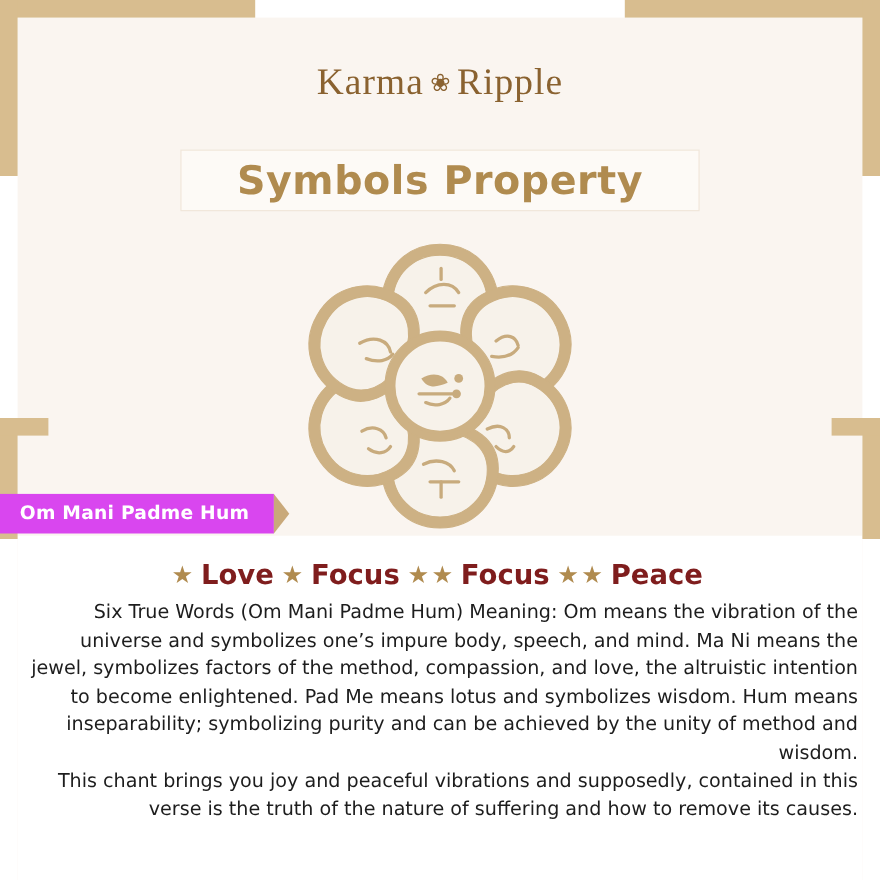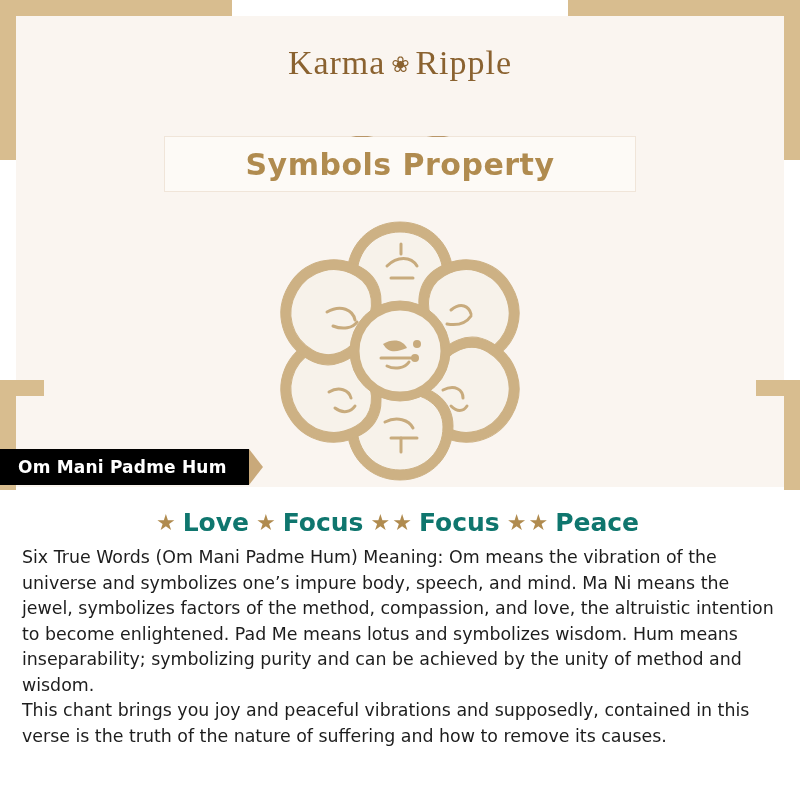--- a/index.html
+++ b/index.html
@@ -51,21 +51,21 @@
     top: 487px;
     bottom: 0;
     background: #ffffff;
   }
 
   
   .brand {
     position: absolute;
     left: 0;
     right: 0;
-    top: 44px;
+    top: 56px;
     text-align: center;
     color: #8a6a3a;
   }
   .brand-text {
     font-family: "Liberation Serif", serif;
     font-size: 34px;
     letter-spacing: 1px;
     color: #8a6230;
     display: inline-block;
     position: relative;
@@ -96,42 +96,42 @@
     height: 54px;
     background: #fdfaf6;
     box-shadow: 0 0 0 1px rgba(220,200,175,0.35);
     display: flex;
     align-items: center;
     justify-content: center;
   }
   .title-text {
     font-family: "DejaVu Sans", sans-serif;
     font-weight: bold;
-    font-size: 30px;
+    font-size: 36px;
     color: #b08b4f;
     letter-spacing: 0.5px;
   }
 
   
   .mandala-wrap {
     position: absolute;
     left: 50%;
     top: 206px;
     transform: translateX(-50%);
     width: 290px;
     height: 290px;
   }
 
   
   .ribbon {
     position: absolute;
     left: 0;
     top: 449px;
     height: 36px;
-    background: #000000;
+    background: #d946ef;
     color: #ffffff;
     display: flex;
     align-items: center;
     padding: 0 22px 0 18px;
     font-family: "DejaVu Sans", sans-serif;
     font-weight: bold;
     font-size: 17px;
     letter-spacing: 0.2px;
     justify-content: flex-end;
   }
@@ -156,42 +156,42 @@
     display: flex;
     align-items: center;
     justify-content: center;
     gap: 0px;
     color: #b08b4f;
   }
   .kw {
     font-family: "DejaVu Sans", sans-serif;
     font-weight: bold;
     font-size: 25px;
-    color: #0f766e;
+    color: #7f1d1d;
     padding: 0 6px;
     white-space: nowrap;
   }
   .star {
     font-size: 22px;
     color: #b08b4f;
     padding: 0 1px;
     line-height: 1;
   }
 
   
   .body-copy {
     position: absolute;
     left: 22px;
     right: 20px;
     top: 545px;
     font-family: "DejaVu Sans", sans-serif;
     font-size: 17.4px;
     line-height: 1.47;
     color: #1d1d1d;
-    text-align: left;
+    text-align: right;
   }
   .body-copy p {
     margin: 0;
   }
   .body-copy p + p {
     margin-top: 0;
   }
 </style>
 </head>
 <body>

